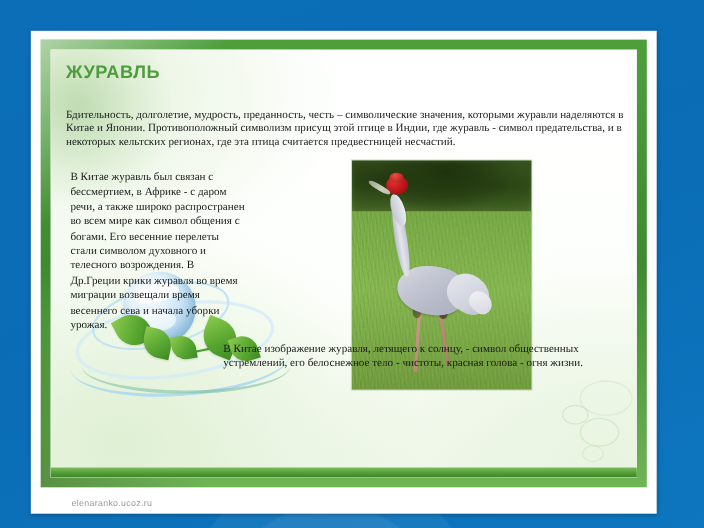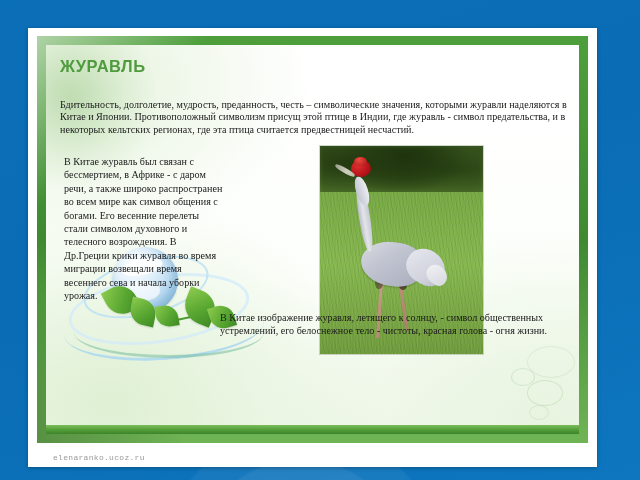--- a/index.html
+++ b/index.html
@@ -73,21 +73,21 @@
   #para-top{
     font-size:10.1px;line-height:12.3px;color:#1a1a1a;text-align:left;margin-top:44px;
   }
 
   #para-left{
     position:absolute;left:18px;top:86px;width:160px;
     font-size:10.1px;line-height:13.4px;color:#1a1a1a;margin-top:24px;
   }
 
   #para-bottom{
-    position:absolute;left:174px;top:266px;width:370px;
+    position:absolute;left:157px;top:266px;width:370px;
     font-size:10.1px;line-height:13.2px;color:#1a1a1a;
   }
 
   
   #photo{
     position:absolute;left:274px;top:101px;width:163px;height:208px;
     overflow:hidden;
     background:linear-gradient(180deg,#3d5a27 0%,#4a6b2d 16%,#6f9b3f 30%,#7fae49 62%,#6f9f3f 100%);
     box-shadow:0 0 0 1px rgba(120,140,100,.35);
   }
@@ -165,22 +165,22 @@
   .lf5{left:146px;top:62px;width:24px;height:24px;transform:rotate(-18deg);}
   .stem{position:absolute;left:96px;top:74px;width:52px;height:2px;
     background:#4f9b34;transform:rotate(-12deg);border-radius:2px;}
 
   
   #bottomband{position:absolute;left:0;right:0;bottom:0;height:9px;
     background:linear-gradient(180deg,#7cbd5a 0%,#4f9a36 60%,#3d8429 100%);}
 
   
   #watermark{
-    position:absolute;left:0;bottom:5px;
-    font-family:Liberation Mono, monospace;
+    position:absolute;left:12px;bottom:5px;
+    font-family:Liberation Sans, sans-serif;
     font-size:8px;color:#9a9a9a;letter-spacing:.3px;padding-left:25px;
   }
 </style>
 </head>
 <body>
 
 <div id="backdrop"></div>
 
 <div id="slide">
 

